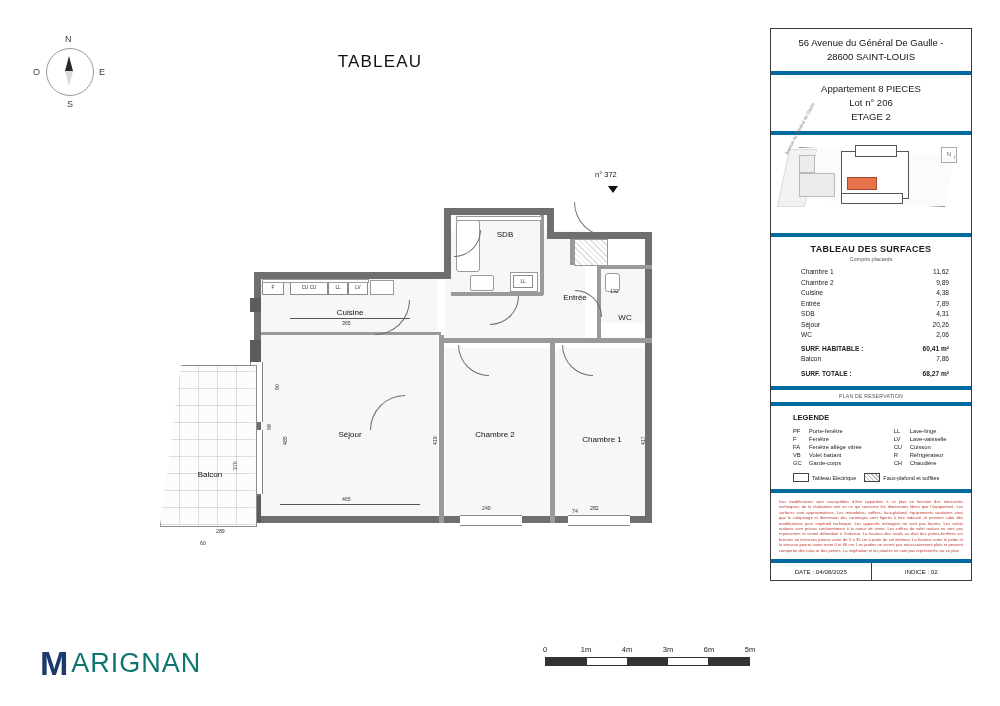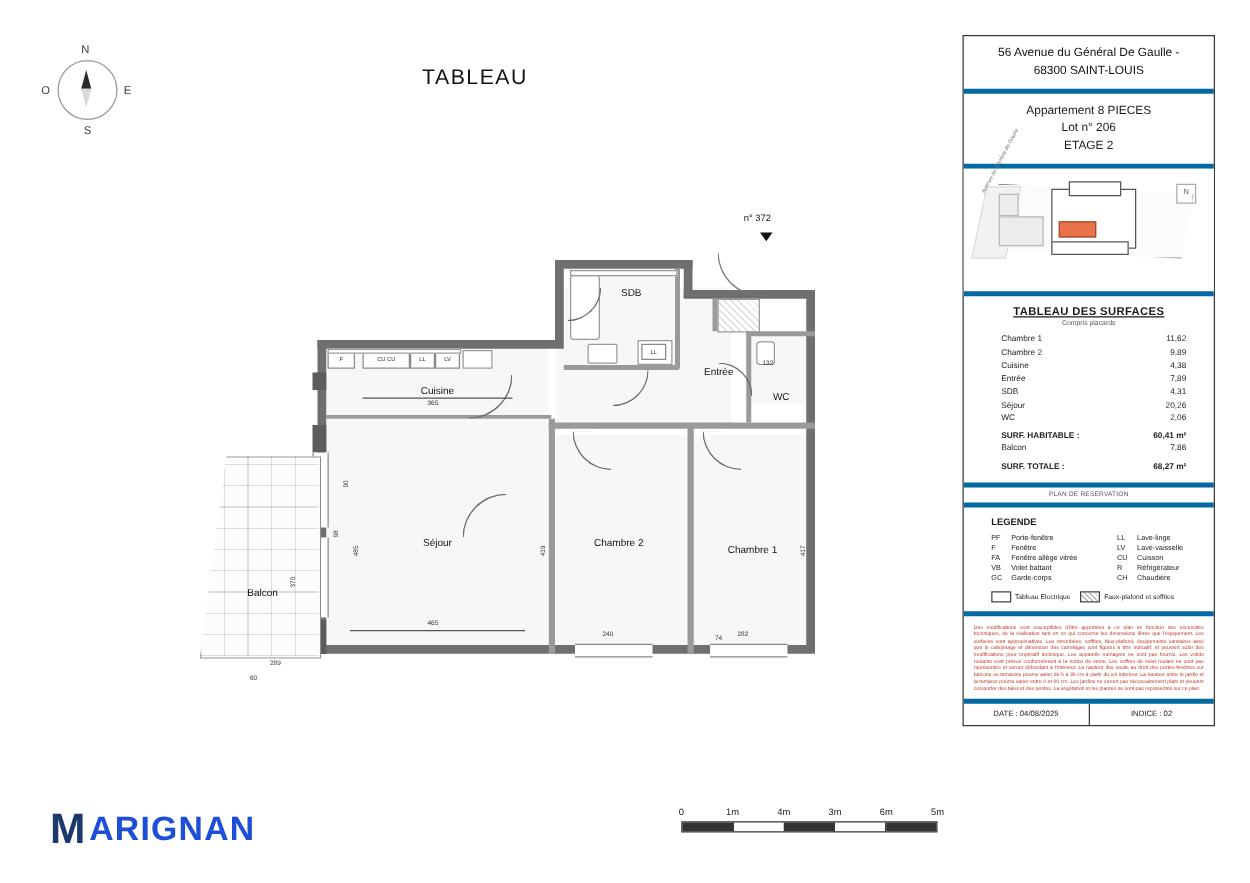--- a/index.html
+++ b/index.html
@@ -30,21 +30,21 @@
   .mini{position:relative;height:84px;background:#fff;padding:0;}
   .mini .plot{position:absolute;left:10px;top:8px;width:180px;height:68px;}
   .mini .outline{position:absolute;left:8px;top:4px;width:164px;height:58px;border:1px solid #8a8a8a;
       clip-path:polygon(6% 0%,100% 14%,94% 100%,0% 86%);background:#fbfbfb;}
   .mini .road{position:absolute;left:2px;top:6px;width:26px;height:56px;background:#f2f2f2;border:1px solid #ddd;transform:skewX(-12deg);}
   .mini .roadtxt{position:absolute;left:3px;top:10px;font-size:4.4px;color:#777;transform:rotate(-62deg);transform-origin:left top;white-space:nowrap;}
   .mini .bld{position:absolute;background:#fff;border:1px solid #555;}
   .mini .grey{position:absolute;background:#ececec;border:1px solid #b9b9b9;}
   .mini .hl{position:absolute;background:#e8724a;border:1px solid #a8482a;}
   .mini .nar{position:absolute;right:4px;top:4px;width:14px;height:14px;border:1px solid #aaa;font-size:6px;text-align:center;line-height:13px;color:#666;}
-  .surf-title{text-align:center;font-size:9px;font-weight:bold;letter-spacing:.3px;text-decoration:underline;}
+  .surf-title{text-align:center;font-size:9px;font-weight:bold;letter-spacing:.3px;}
   .surf-sub{text-align:center;font-size:5.5px;color:#555;margin-top:2px;margin-bottom:5px;}
   .srow{display:flex;justify-content:space-between;font-size:6.6px;line-height:10.5px;padding:0 14px 0 22px;color:#222;}
   .srow.bold{font-weight:bold;margin-top:3px;}
   .srow.gap{margin-top:4px;}
   .resa{text-align:center;font-size:5.2px;color:#555;letter-spacing:.2px;}
   .legend-title{font-size:7.5px;font-weight:bold;margin-bottom:5px;padding-left:14px;}
   .ltab{width:100%;border-collapse:collapse;}
   .ltab td{font-size:5.8px;color:#222;padding:1px 0;vertical-align:middle;}
   .ltab td.k{width:16px;padding-left:14px;}
   .ltab td.k2{width:16px;padding-left:8px;}
@@ -54,21 +54,21 @@
   .sw2{width:14px;height:7px;border:1px solid #444;background:
       repeating-linear-gradient(45deg,#bbb 0 1px,#fff 1px 3px);}
   .legalese{font-size:4.1px;line-height:5.4px;color:#c0392b;text-align:justify;padding:6px 8px;}
   .datebar{display:flex;font-size:6.2px;}
   .datebar div{flex:1;padding:5px 0;text-align:center;}
   .datebar div:first-child{border-right:1px solid #3a3a3a;}
 
   
   .logo{position:absolute;left:40px;top:648px;display:flex;align-items:center;gap:4px;}
   .logo .m{font-size:34px;font-weight:bold;color:#1b3a6b;line-height:30px;letter-spacing:-1px;}
-  .logo .rest{font-size:27px;font-weight:bold;color:#1d4ed8;letter-spacing:1px;line-height:30px;}
+  .logo .rest{font-size:27px;font-weight:normal;color:#0f766e;letter-spacing:1px;line-height:30px;}
 
   
   .scale{position:absolute;left:545px;top:645px;width:205px;}
   .scale .labels{position:relative;height:12px;}
   .scale .labels span{position:absolute;font-size:7.5px;color:#222;transform:translateX(-50%);}
   .scale .bar{position:relative;height:7px;border:1px solid #333;display:flex;}
   .scale .bar div{flex:1;border-right:1px solid #333;}
   .scale .bar div:last-child{border-right:none;}
   .scale .bar div.fill{background:#333;}
 
@@ -207,21 +207,21 @@
     <div class="dimv" style="left:104px;top:210px;">90</div>
     <div class="dim" style="left:30px;top:360px;">60</div>
     <div class="dim" style="left:402px;top:328px;">74</div>
     <div class="dimv" style="left:96px;top:250px;">98</div>
   </div>
 
   <div class="panel">
 
     <div class="sec">
       <div class="addr">56 Avenue du Général De Gaulle -</div>
-      <div class="addr">68300 SAINT-LOUIS</div>
+      <div class="addr">28600 SAINT-LOUIS</div>
     </div>
 
     <div class="sec">
       <div class="apt">Appartement 8 PIECES</div>
       <div class="apt">Lot n° 206</div>
       <div class="apt b">ETAGE 2</div>
     </div>
 
     <div class="sec mini">
       <div class="plot">

